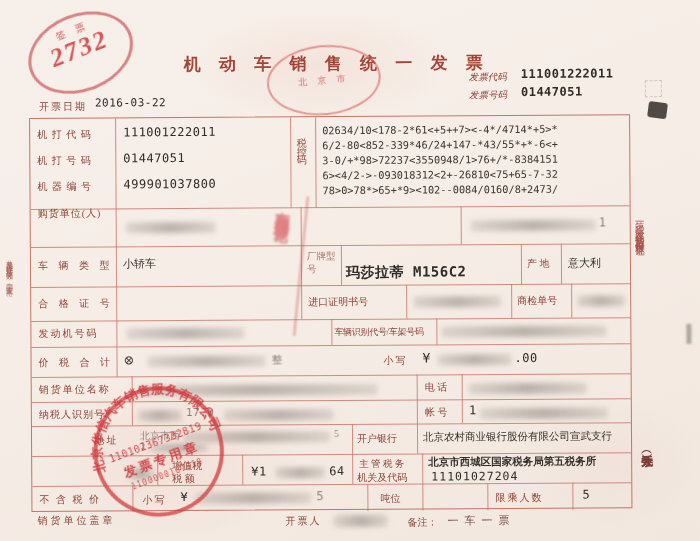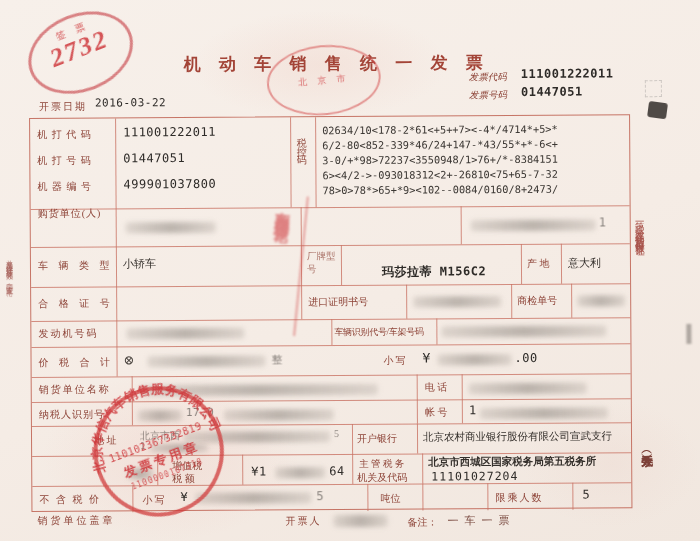--- a/index.html
+++ b/index.html
@@ -118,21 +118,21 @@
     <div class="abs taxline" style="left:292px;top:66px;">78&gt;0&gt;78*&gt;65+*9&gt;&lt;102--0084/0160/8+2473/</div>
 
     <div class="abs lbl sp1" style="left:7px;top:88px;">购货单位(人)</div>
     <span class="rd abs" style="left:95px;top:104px;width:90px;"></span>
     <span class="rd abs" style="left:440px;top:104px;width:125px;"></span>
     <span class="abs val pt" style="left:568px;top:100px;">1</span>
 
     <div class="abs lbl sp6" style="left:7px;top:140px;letter-spacing:4px;">车 辆 类 型</div>
     <div class="abs cval" style="left:92px;top:138px;">小轿车</div>
     <div class="abs lbl" style="left:276px;top:133px;width:30px;white-space:normal;font-size:9.5px;line-height:1.35;opacity:.7;">厂牌型号</div>
-    <div class="abs val" style="left:315px;top:147px;font-size:12px;font-weight:bold;margin-left:36px;">玛莎拉蒂 M156C2</div>
+    <div class="abs val" style="left:315px;top:147px;font-size:14px;font-weight:bold;">玛莎拉蒂 M156C2</div>
     <div class="abs lbl" style="left:496px;top:141px;">产  地</div>
     <div class="abs cval" style="left:537px;top:140px;">意大利</div>
 
     <div class="abs lbl sp6" style="left:7px;top:178px;letter-spacing:4px;">合 格 证 号</div>
     <div class="abs lbl" style="left:277px;top:178px;">进口证明书号</div>
     <span class="rd abs" style="left:382px;top:180px;width:88px;"></span>
     <div class="abs lbl" style="left:486px;top:178px;">商检单号</div>
     <span class="rd abs" style="left:546px;top:180px;width:48px;"></span>
 
     <div class="abs lbl sp2" style="left:7px;top:208px;">发动机号码</div>

